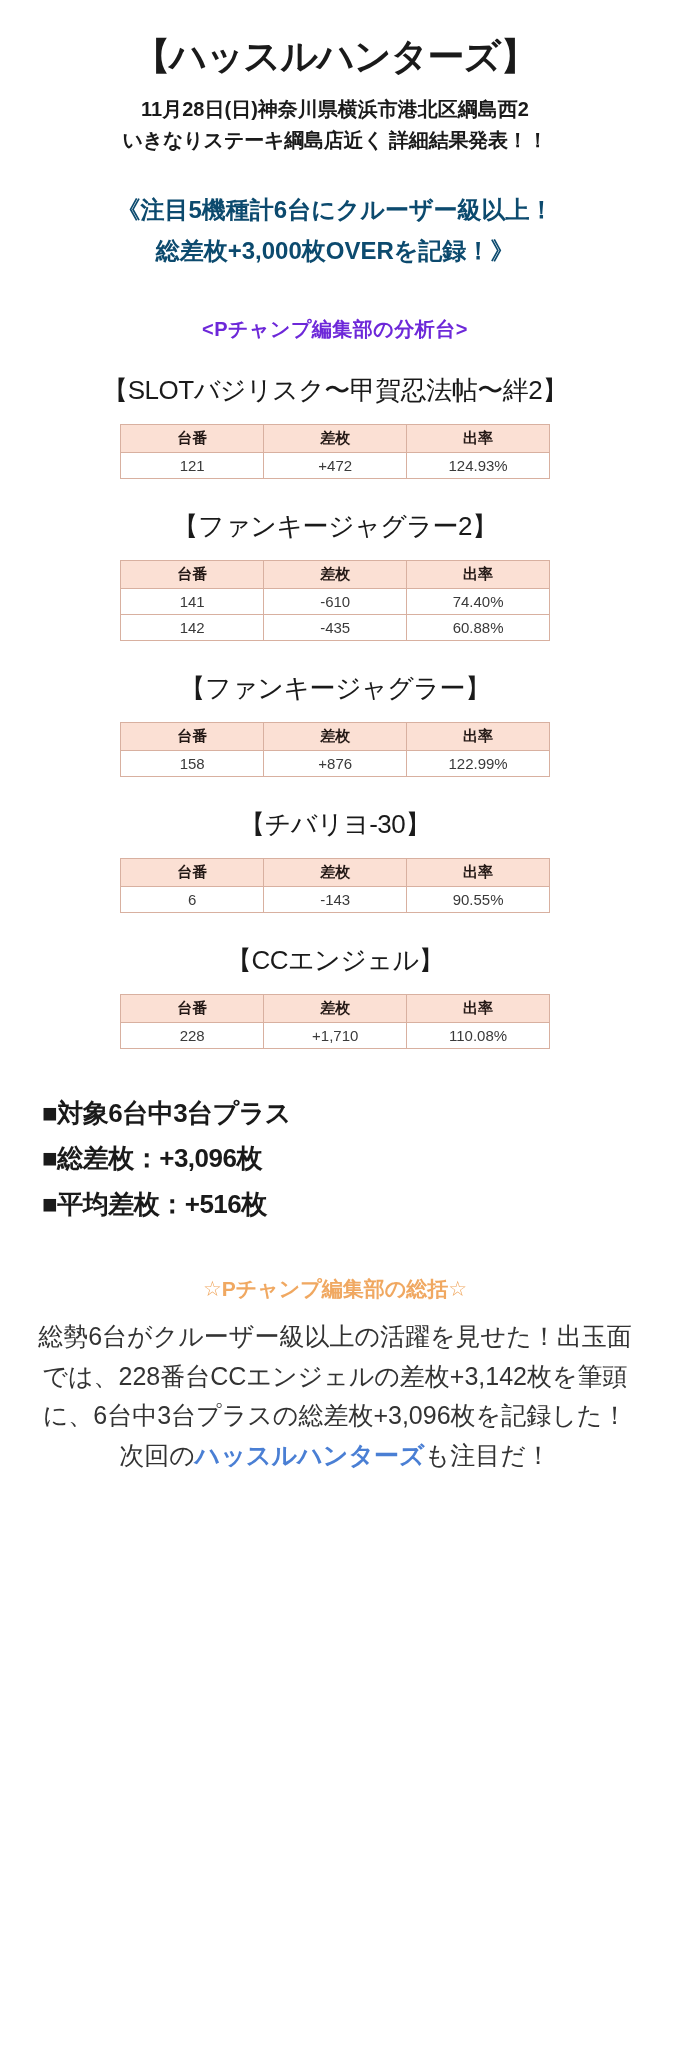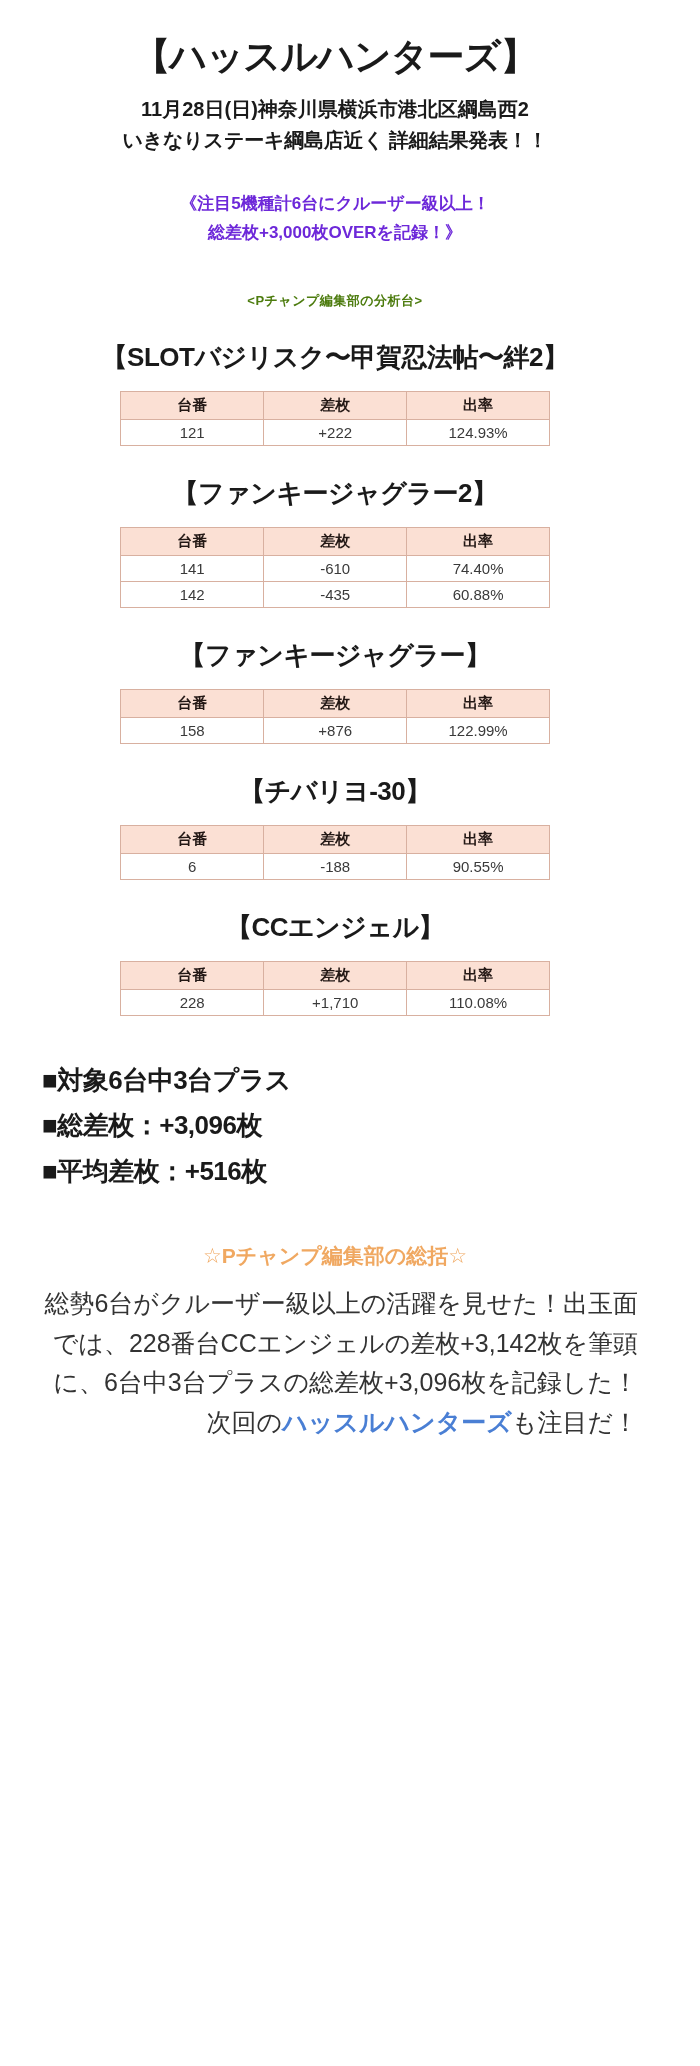--- a/index.html
+++ b/index.html
@@ -38,45 +38,45 @@
     margin: 0;
   }
   .subline.second {
     font-weight: bold;
     letter-spacing: -0.2px;
   }
 
   
   .red-block {
     text-align: center;
-    color: #6d28d9;
-    font-weight: bold;
-    font-size: 17px;
+    color: #0c4a6e;
+    font-weight: bold;
+    font-size: 24px;
     line-height: 1.7;
     margin: 34px 0 0 0;
   }
 
   
   .green-head {
     text-align: center;
-    color: #4d7c0f;
-    font-weight: bold;
-    font-size: 13px;
+    color: #6d28d9;
+    font-weight: bold;
+    font-size: 20px;
     margin: 44px 0 0 0;
     letter-spacing: 0.5px;
   }
 
   
   .machine-block {
     margin-top: 30px;
   }
   .machine-name {
     text-align: center;
     font-size: 26px;
-    font-weight: bold;
+    font-weight: normal;
     color: #1a1a1a;
     letter-spacing: -0.5px;
     margin: 0 0 16px 0;
   }
   table.data {
     border-collapse: collapse;
     margin: 0 auto;
     width: 430px;
     background: #ffffff;
   }
@@ -120,21 +120,21 @@
     text-align: center;
     color: #f0a861;
     font-weight: bold;
     font-size: 21px;
     margin: 48px 0 14px 0;
   }
   .concl-body {
     font-size: 25px;
     line-height: 1.58;
     color: #333333;
-    text-align: right;
+    text-align: center;
     padding: 0 4px;
   }
   .concl-body .hl {
     color: #4a7fd4;
     font-weight: bold;
   }
 </style>
 </head>
 <body>
 
@@ -162,21 +162,21 @@
       <thead>
         <tr>
           <th>台番</th>
           <th>差枚</th>
           <th>出率</th>
         </tr>
       </thead>
       <tbody>
         <tr>
           <td>121</td>
-          <td>+222</td>
+          <td>+472</td>
           <td>124.93%</td>
         </tr>
       </tbody>
     </table>
   </div>
 
   <div class="machine-block">
     <div class="machine-name">【ファンキージャグラー2】</div>
     <table class="data">
       <colgroup>
@@ -242,21 +242,21 @@
       <thead>
         <tr>
           <th>台番</th>
           <th>差枚</th>
           <th>出率</th>
         </tr>
       </thead>
       <tbody>
         <tr>
           <td>6</td>
-          <td>-188</td>
+          <td>-143</td>
           <td>90.55%</td>
         </tr>
       </tbody>
     </table>
   </div>
 
   <div class="machine-block">
     <div class="machine-name">【CCエンジェル】</div>
     <table class="data">
       <colgroup>

